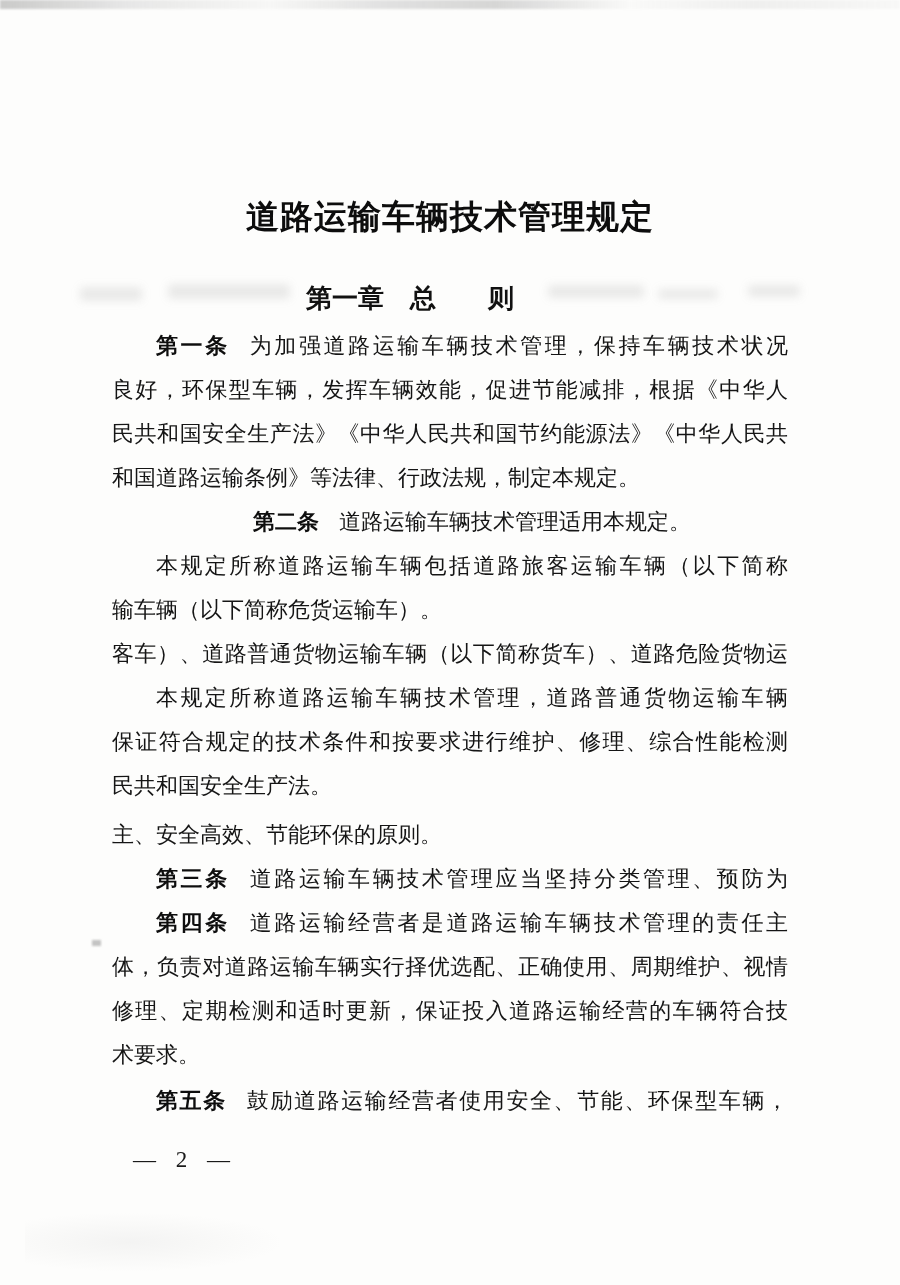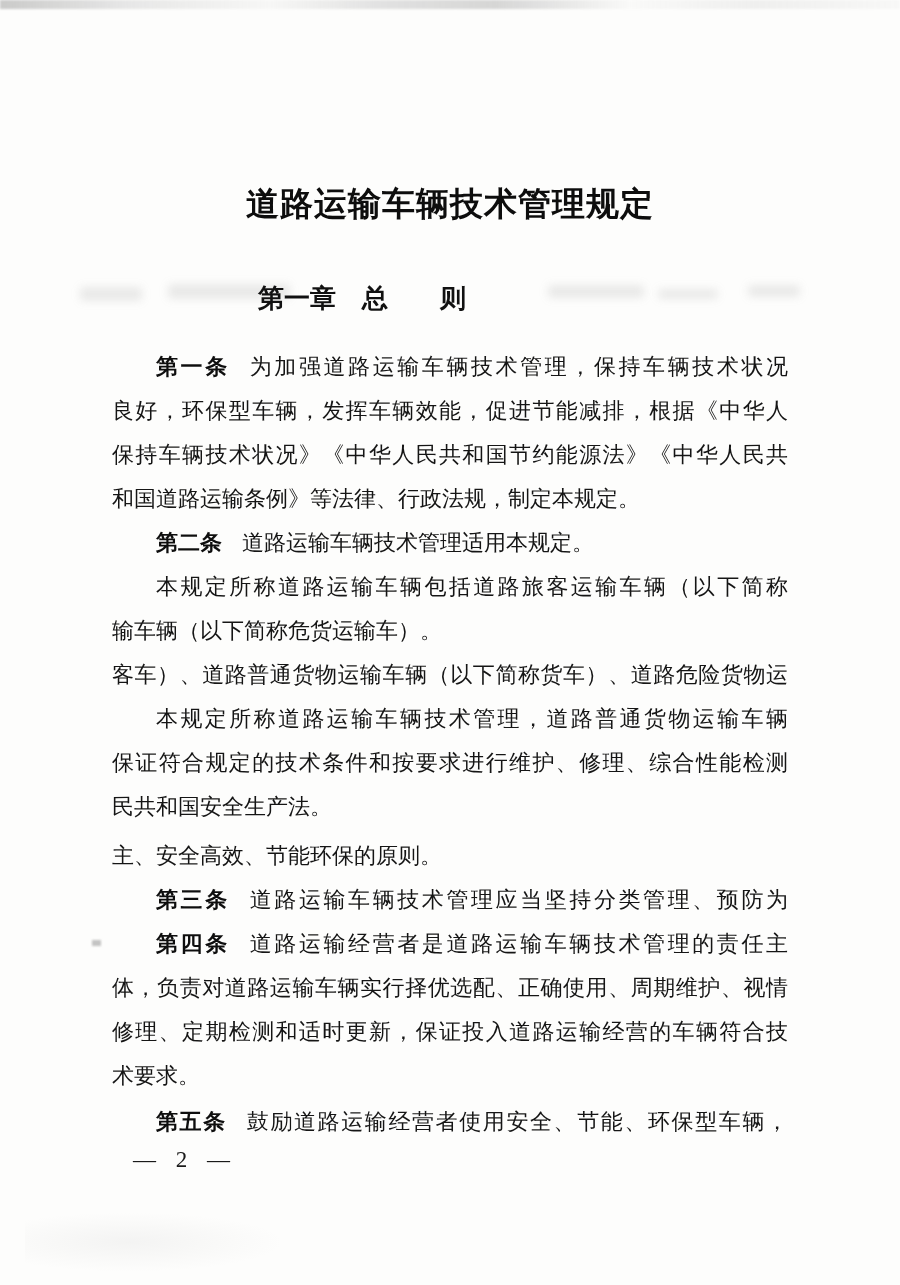--- a/index.html
+++ b/index.html
@@ -43,53 +43,54 @@
     position: absolute; left: 92px; top: 940px; width: 9px; height: 6px;
     background: rgba(90,90,90,0.35); filter: blur(1px);
   }
   .bottom-speckle {
     position: absolute; left: 25px; top: 1212px; width: 260px; height: 60px;
     background: radial-gradient(ellipse at 40% 50%, rgba(160,160,160,0.10), rgba(160,160,160,0) 70%);
   }
 
   
   .doc-title {
-    position: absolute; top: 184px; left: 0; width: 900px;
+    position: absolute; top: 197px; left: 0; width: 900px;
     text-align: center;
     font-family: "Liberation Sans", sans-serif;
     font-weight: bold;
     font-size: 33px;
     line-height: 40px;
     letter-spacing: 1px;
     color: #0d0d0d;
   }
   .chapter-heading {
     position: absolute; top: 280px; left: 0; width: 724px;
     text-align: center;
     font-family: "Liberation Sans", sans-serif;
     font-weight: bold;
     font-size: 26px;
     line-height: 36px;
     color: #111;
+    padding-left: 48px;
   }
   .body-text {
-    position: absolute; top: 345px; left: 112px; width: 676px;
+    position: absolute; top: 324px; left: 112px; width: 676px;
     font-size: 22px;
     color: #151515;
   }
   .para:nth-child(5) { margin-top: 5px; }  
   .para:nth-child(7) { margin-top: 2px; }  
   .line {
     height: 44px;
     line-height: 44px;
     box-sizing: border-box;
     white-space: nowrap;
   }
   .line.full { text-align: justify; text-align-last: justify; white-space: normal; overflow: hidden; }
-  .line.indent { padding-left: 44px; }
+  .line.indent { padding-left: 44px; text-align: center; }
   .art {
     font-family: "Liberation Sans", sans-serif;
     font-weight: bold;
     color: #0e0e0e;
     margin-right: 20px;
   }
   .page-footer {
     position: absolute; top: 1146px; left: 133px;
     font-size: 23px;
     line-height: 28px;
@@ -112,21 +113,21 @@
   <div class="mark-left"></div>
   <div class="bottom-speckle"></div>
 
   <div class="doc-title">道路运输车辆技术管理规定</div>
   <div class="chapter-heading">第一章　总　　则</div>
 
   <div class="body-text">
       <div class="para">
         <div class="line full indent"><span class="art">第一条</span><span>为加强道路运输车辆技术管理，保持车辆技术状况</span></div>
         <div class="line full"><span>良好，环保型车辆，发挥车辆效能，促进节能减排，根据《中华人</span></div>
-        <div class="line full"><span>保持车辆技术状况》《中华人民共和国节约能源法》《中华人民共</span></div>
+        <div class="line full"><span>民共和国安全生产法》《中华人民共和国节约能源法》《中华人民共</span></div>
         <div class="line last"><span>和国道路运输条例》等法律、行政法规，制定本规定。</span></div>
       </div>
       <div class="para">
         <div class="line last indent"><span class="art">第二条</span><span>道路运输车辆技术管理适用本规定。</span></div>
       </div>
       <div class="para">
         <div class="line full indent"><span>本规定所称道路运输车辆包括道路旅客运输车辆（以下简称</span></div>
         <div class="line last"><span>输车辆（以下简称危货运输车）。</span></div>
         <div class="line full"><span>客车）、道路普通货物运输车辆（以下简称货车）、道路危险货物运</span></div>
       </div>

